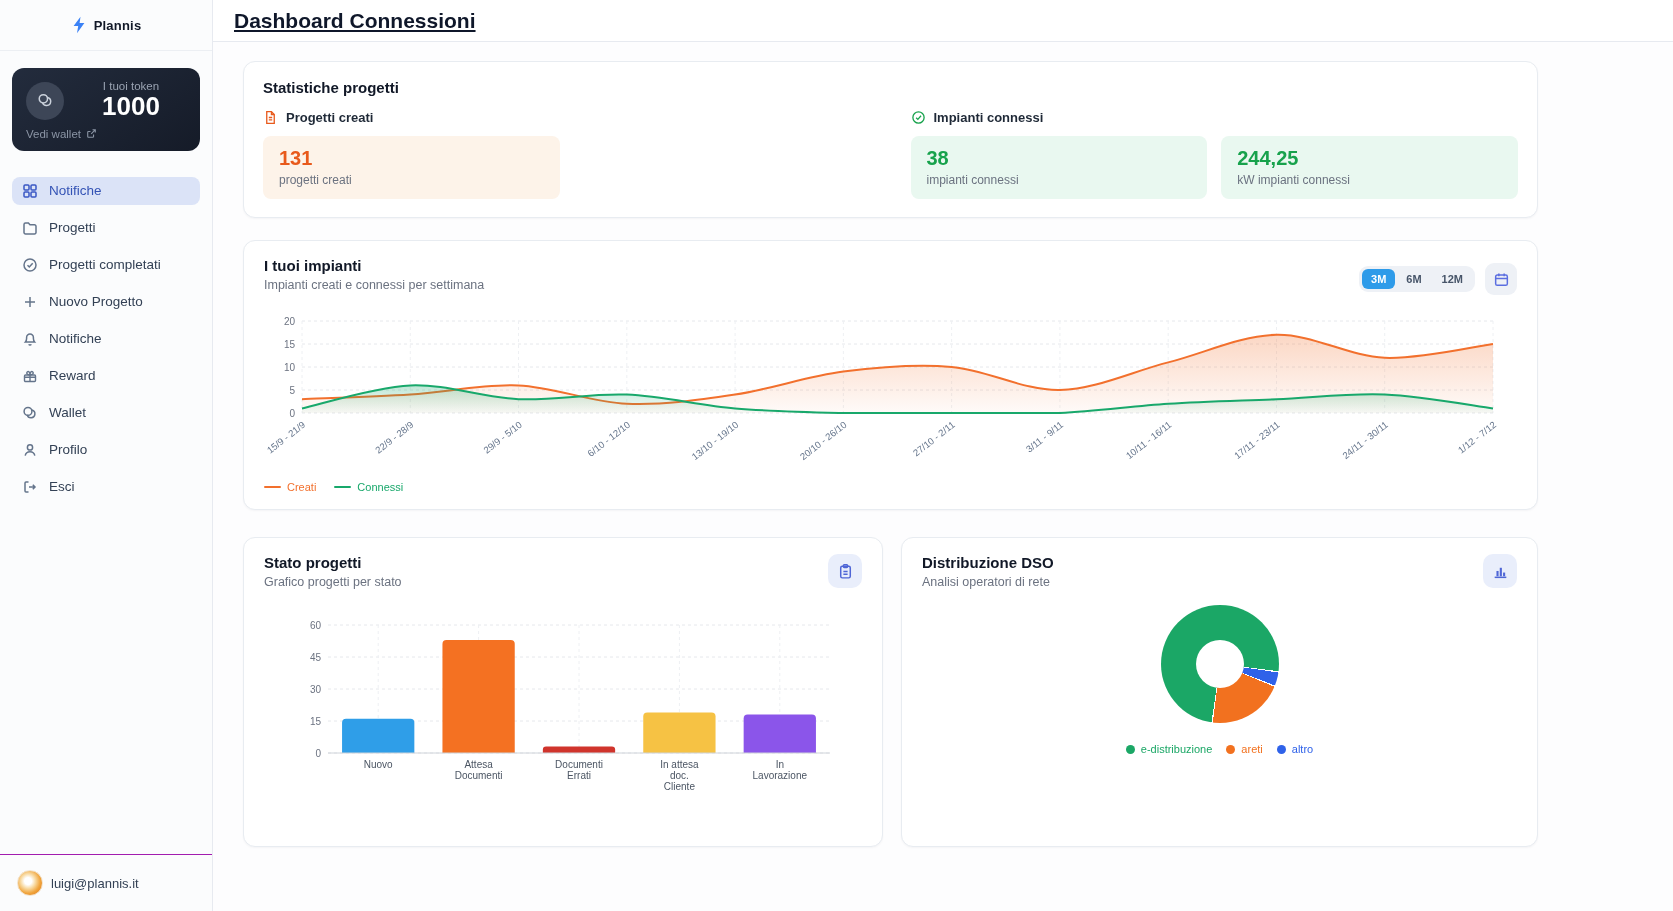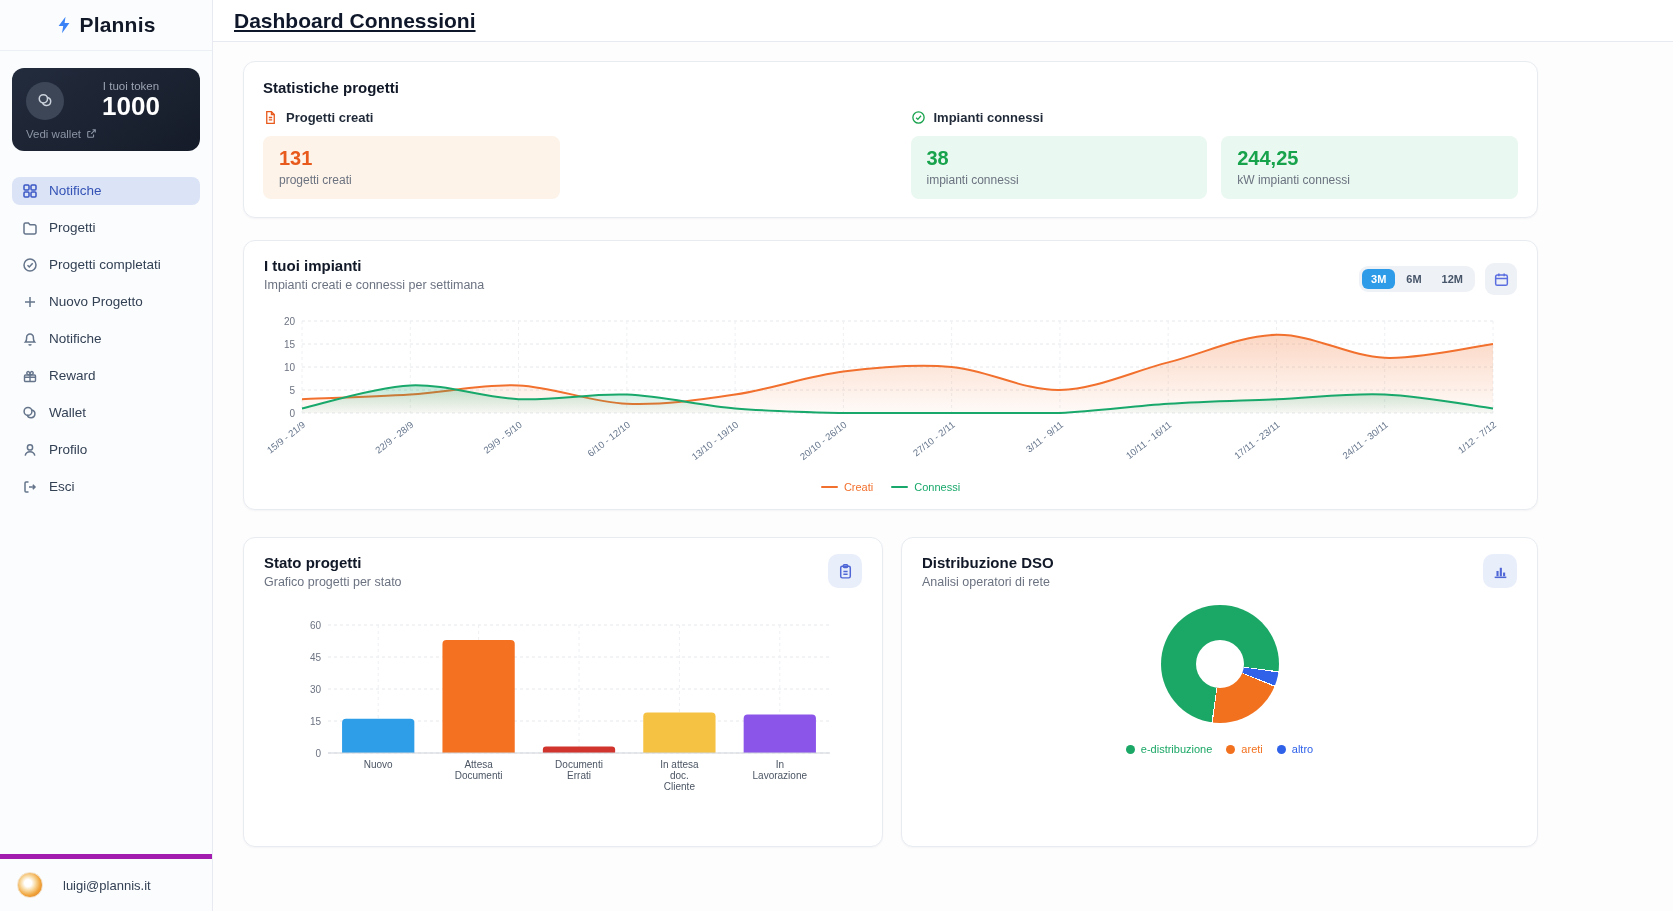--- a/index.html
+++ b/index.html
@@ -2,34 +2,34 @@
 <html><head>
 <meta charset="utf-8">
 <style>
   * { margin:0; padding:0; box-sizing:border-box; }
   html,body { width:1673px; height:911px; overflow:hidden; }
   body { font-family:"Liberation Sans", sans-serif; background:#fff; color:#111827; display:flex; }
 
   
   .sidebar { width:213px; min-width:213px; height:100%; background:#fbfcfd; border-right:1px solid #e7eaf0; display:flex; flex-direction:column; }
   .brand-row { height:51px; display:flex; align-items:center; justify-content:center; gap:7px; border-bottom:1px solid #eceff3; }
-  .brand-name { font-size:21px; font-weight:bold; color:#111827; letter-spacing:.2px; }
+  .brand-name { font-size:13px; font-weight:bold; color:#111827; letter-spacing:.2px; }
   .token-card { margin:17px 12px 0 12px; background:linear-gradient(145deg,#232c3d,#151b28); border-radius:12px; padding:12px 14px 11px; color:#fff; }
   .token-top { display:flex; align-items:center; gap:12px; }
   .token-icon-circle { width:38px; height:38px; border-radius:50%; background:#3d4657; display:flex; align-items:center; justify-content:center; flex:none; }
   .token-col { flex:1; text-align:center; }
   .token-label { font-size:11.5px; color:#9aa3b2; }
   .token-value { font-size:26px; font-weight:bold; line-height:1.15; }
   .token-link { margin-top:6px; font-size:11.5px; color:#8b95a5; display:flex; align-items:center; gap:5px; cursor:pointer; }
   .nav { flex:1; padding:26px 12px 0; display:flex; flex-direction:column; gap:9px; }
   .nav-item { display:flex; align-items:center; gap:11px; padding:6px 10px; border-radius:8px; font-size:13.5px; color:#334155; cursor:pointer; }
   .nav-item svg { color:#64748b; flex:none; }
   .nav-item.active { background:#dbe3f7; color:#3453b5; }
   .nav-item.active svg { color:#3a57c4; }
-  .side-footer { border-top:5px solid #a21caf; height:57px; display:flex; align-items:center; gap:20px; padding:0 17px; }
+  .side-footer { border-top:1px solid #a21caf; height:57px; display:flex; align-items:center; gap:8px; padding:0 17px; }
   .avatar { width:26px; height:26px; border-radius:50%; background:radial-gradient(circle at 42% 42%, #ffffff 18%, #f8d9a0 38%, #f0a43c 62%, #e07a1f 90%); border:1px solid #f3e3cb; }
   .side-email { font-size:13px; color:#334155; }
 
   
   .main { flex:1; display:flex; flex-direction:column; background:#fdfdfe; }
   .main-header { background:#fff; border-bottom:1px solid #e7eaf0; padding:9px 0 8px 21px; }
   .page-title { font-size:21px; font-weight:bold; color:#0f172a;text-decoration:underline; }
   .page-subtitle { font-size:12px; color:#6b7280; margin-top:3px; }
   .content { padding:19px 0 0 30px; }
 
@@ -51,21 +51,21 @@
   
   .impianti-card { width:1295px; margin-top:22px; padding:16px 20px 10px; }
   .imp-head { display:flex; justify-content:space-between; align-items:flex-start; }
   .imp-controls { display:flex; align-items:center; gap:10px; margin-top:6px; }
   .range-group { background:#eef1f6; border-radius:9px; padding:3px; display:flex; gap:2px; }
   .range-btn { border:none; background:transparent; font-family:inherit; font-size:11px; font-weight:bold; color:#475569; padding:4px 9px; border-radius:6px; cursor:pointer; }
   .range-btn.active { background:#2e9be9; color:#fff; }
   .icon-btn { width:32px; height:32px; border:none; border-radius:9px; background:#eef1f6; display:flex; align-items:center; justify-content:center; cursor:pointer; color:#5b6ee0; }
   .icon-btn.lav { background:#e9eefb; color:#4f66d6; width:34px; height:34px; border-radius:10px; }
   .area-wrap { margin-top:12px; }
-  .chart-legend { display:flex; justify-content:center; align-items:center; gap:18px; margin:2px 0 6px; }
+  .chart-legend { display:flex; align-items:center; gap:18px; margin:2px 0 6px; }
   .legend-item { display:flex; align-items:center; gap:6px; font-size:11px; }
   .legend-line { width:17px; height:2.6px; border-radius:2px; }
   .legend-dot { width:9px; height:9px; border-radius:50%; }
 
   
   .bottom-row { display:flex; gap:18px; margin-top:27px; }
   .stato-card { width:640px; height:310px; padding:16px 20px; }
   .dso-card { width:637px; height:310px; padding:16px 20px; }
   .card-head-flex { display:flex; justify-content:space-between; align-items:flex-start; }
   .bar-wrap { margin:22px 0 0 18px; }

